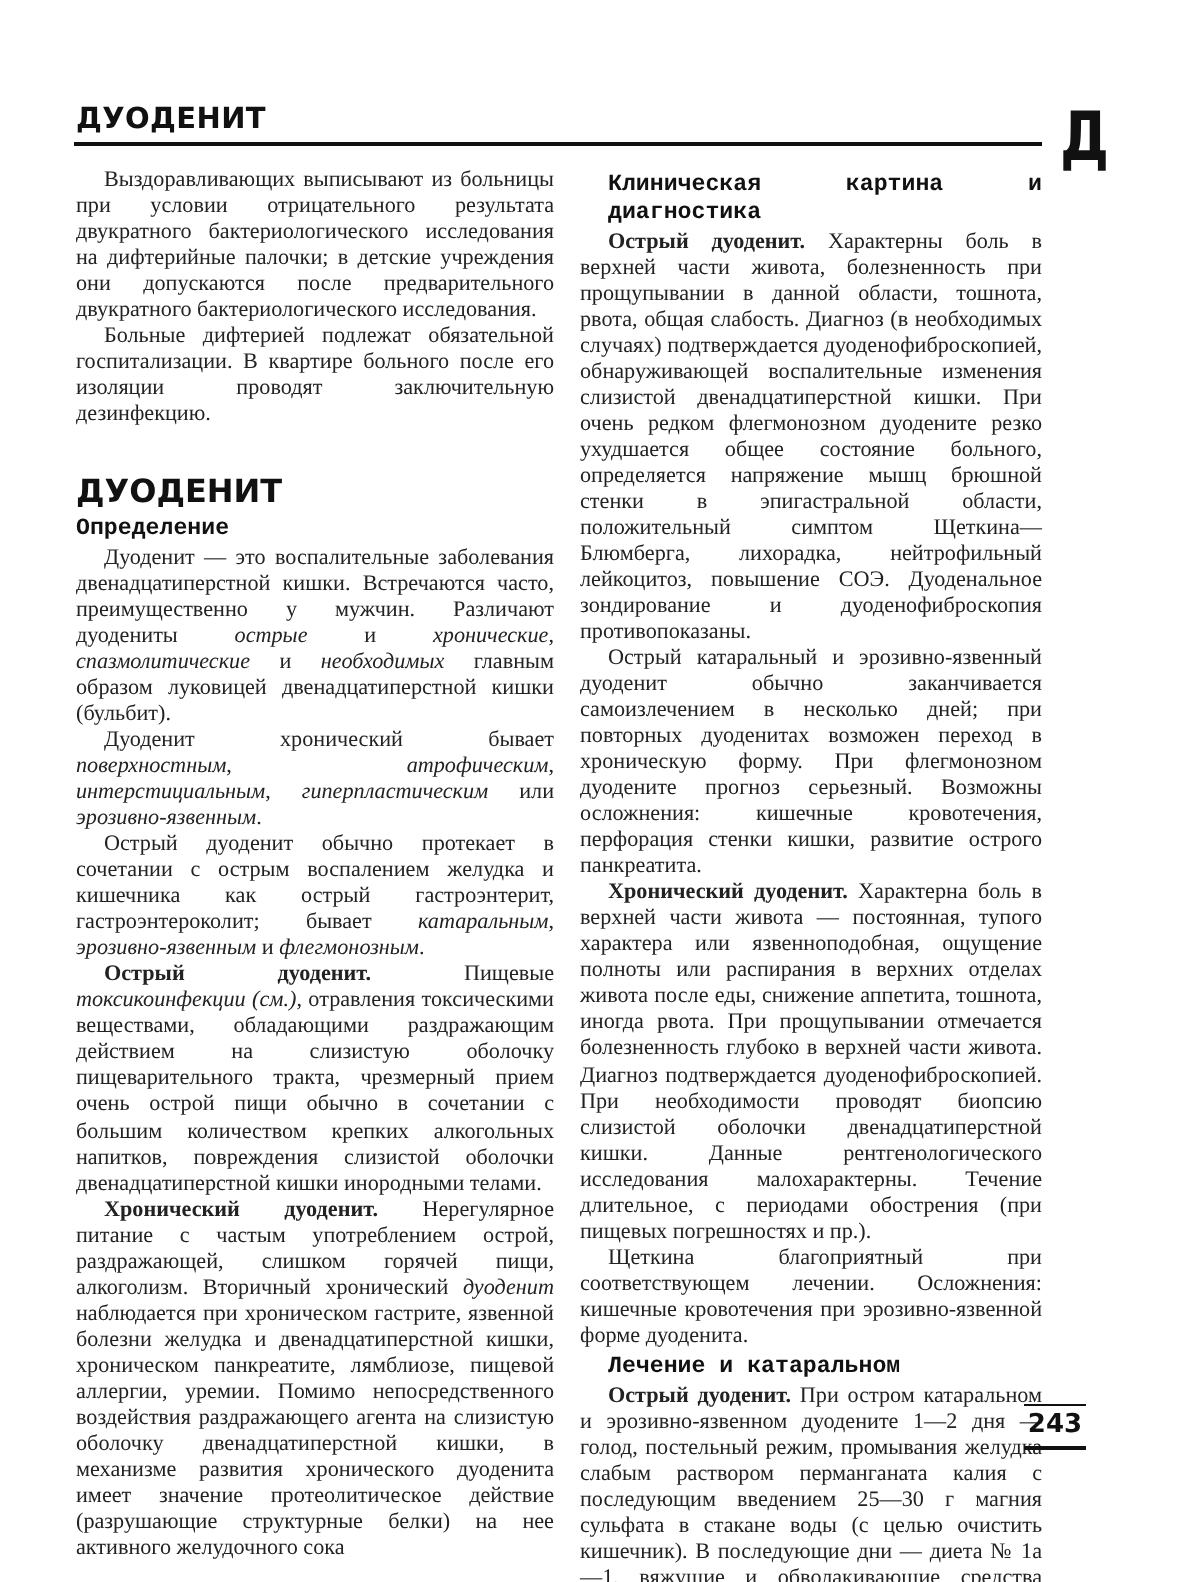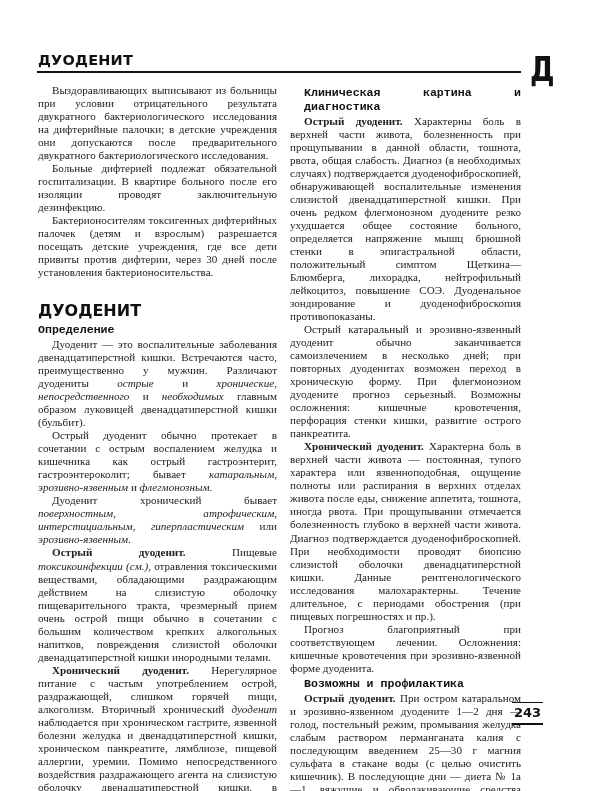--- a/index.html
+++ b/index.html
@@ -23,47 +23,46 @@
 </head>
 <body>
 
 <div class="running-head">ДУОДЕНИТ</div>
 <div class="head-rule"></div>
 <div class="letter-tab">Д</div>
 
 <div class="col col-left">
   <p>Выздоравливающих выписывают из больницы при условии отрицательного результата двукратного бактериологического исследования на дифтерийные палочки; в детские учреждения они допускаются после предварительного двукратного бактериологического исследования.</p>
   <p>Больные дифтерией подлежат обязательной госпитализации. В квартире больного после его изоляции проводят заключительную дезинфекцию.</p>
-  <p>Бактерионосителям токсигенных дифтерийных палочек (детям и взрослым) разрешается посещать детские учреждения, где все дети привиты против дифтерии, через 30 дней после установления бактерионосительства.</p>
 
   <div class="art-title">ДУОДЕНИТ</div>
   <div class="sec-h first">Определение</div>
 
-  <p><span>Дуоденит — это воспалительные заболевания двенадцатиперстной кишки. Встречаются часто, преимущественно у мужчин. Различают дуодениты </span><i class="em">острые</i><span> и </span><i class="em">хронические</i><span>, </span><i class="em">непосредственного</i><span> и </span><i class="em">необходимых</i><span> главным образом луковицей двенадцатиперстной кишки (бульбит).</span></p>
+  <p><span>Дуоденит — это воспалительные заболевания двенадцатиперстной кишки. Встречаются часто, преимущественно у мужчин. Различают дуодениты </span><i class="em">острые</i><span> и </span><i class="em">хронические</i><span>, </span><i class="em">спазмолитические</i><span> и </span><i class="em">необходимых</i><span> главным образом луковицей двенадцатиперстной кишки (бульбит).</span></p>
+
+  <p><span>Дуоденит хронический бывает </span><i class="em">поверхностным</i><span>, </span><i class="em">атрофическим</i><span>, </span><i class="em">интерстициальным</i><span>, </span><i class="em">гиперпластическим</i><span> или </span><i class="em">эрозивно-язвенным</i><span>.</span></p>
 
   <p><span>Острый дуоденит обычно протекает в сочетании с острым воспалением желудка и кишечника как острый гастроэнтерит, гастроэнтероколит; бывает </span><i class="em">катаральным</i><span>, </span><i class="em">эрозивно-язвенным</i><span> и </span><i class="em">флегмонозным</i><span>.</span></p>
-
-  <p><span>Дуоденит хронический бывает </span><i class="em">поверхностным</i><span>, </span><i class="em">атрофическим</i><span>, </span><i class="em">интерстициальным</i><span>, </span><i class="em">гиперпластическим</i><span> или </span><i class="em">эрозивно-язвенным</i><span>.</span></p>
 
 
   <p><b class="lead">Острый дуоденит.</b><span> Пищевые </span><i class="em">токсикоинфекции (см.)</i><span>, отравления токсическими веществами, обладающими раздражающим действием на слизистую оболочку пищеварительного тракта, чрезмерный прием очень острой пищи обычно в сочетании с большим количеством крепких алкогольных напитков, повреждения слизистой оболочки двенадцатиперстной кишки инородными телами.</span></p>
 
   <p><b class="lead">Хронический дуоденит.</b><span> Нерегулярное питание с частым употреблением острой, раздражающей, слишком горячей пищи, алкоголизм. Вторичный хронический </span><i class="em">дуоденит</i><span> наблюдается при хроническом гастрите, язвенной болезни желудка и двенадцатиперстной кишки, хроническом панкреатите, лямблиозе, пищевой аллергии, уремии. Помимо непосредственного воздействия раздражающего агента на слизистую оболочку двенадцатиперстной кишки, в механизме развития хронического дуоденита имеет значение протеолитическое действие (разрушающие структурные белки) на нее активного желудочного сока</span></p>
 </div>
 
 <div class="col col-right">
 
   <div class="sec-h">Клиническая картина и диагностика</div>
 
   <p><b class="lead">Острый дуоденит.</b><span> Характерны боль в верхней части живота, болезненность при прощупывании в данной области, тошнота, рвота, общая слабость. Диагноз (в необходимых случаях) подтверждается дуоденофиброскопией, обнаруживающей воспалительные изменения слизистой двенадцатиперстной кишки. При очень редком флегмонозном дуодените резко ухудшается общее состояние больного, определяется напряжение мышц брюшной стенки в эпигастральной области, положительный симптом Щеткина—Блюмберга, лихорадка, нейтрофильный лейкоцитоз, повышение СОЭ. Дуоденальное зондирование и дуоденофиброскопия противопоказаны.</span></p>
   <p>Острый катаральный и эрозивно-язвенный дуоденит обычно заканчивается самоизлечением в несколько дней; при повторных дуоденитах возможен переход в хроническую форму. При флегмонозном дуодените прогноз серьезный. Возможны осложнения: кишечные кровотечения, перфорация стенки кишки, развитие острого панкреатита.</p>
   <p><b class="lead">Хронический дуоденит.</b><span> Характерна боль в верхней части живота — постоянная, тупого характера или язвенноподобная, ощущение полноты или распирания в верхних отделах живота после еды, снижение аппетита, тошнота, иногда рвота. При прощупывании отмечается болезненность глубоко в верхней части живота. Диагноз подтверждается дуоденофиброскопией. При необходимости проводят биопсию слизистой оболочки двенадцатиперстной кишки. Данные рентгенологического исследования малохарактерны. Течение длительное, с периодами обострения (при пищевых погрешностях и пр.).</span></p>
-  <p>Прогноз благоприятный при соответствующем лечении. Осложнения: кишечные кровотечения при эрозивно-язвенной форме дуоденита.</p>
+  <p>Щеткина благоприятный при соответствующем лечении. Осложнения: кишечные кровотечения при эрозивно-язвенной форме дуоденита.</p>
 
-  <div class="sec-h">Возможны и профилактика</div>
+  <div class="sec-h">Лечение и катаральном</div>
 
   <p><b class="lead">Острый дуоденит.</b><span> При остром катаральном и эрозивно-язвенном дуодените 1—2 дня — голод, постельный режим, промывания желудка слабым раствором перманганата калия с последующим введением 25—30 г магния сульфата в стакане воды (с целью очистить кишечник). В последующие дни — диета № 1а—1, вяжущие и обволакивающие средства внутрь, при боли — спазмолитические и холинолитические препараты. При флегмонозном дуодените лечение оперативное в сочетании с антибиотикотерапией.</span></p>
 
 </div>
 
 <div class="page-num-box">
   <div class="rule"></div>
   <div class="page-num">243</div>
   <div class="rule"></div>
 </div>

